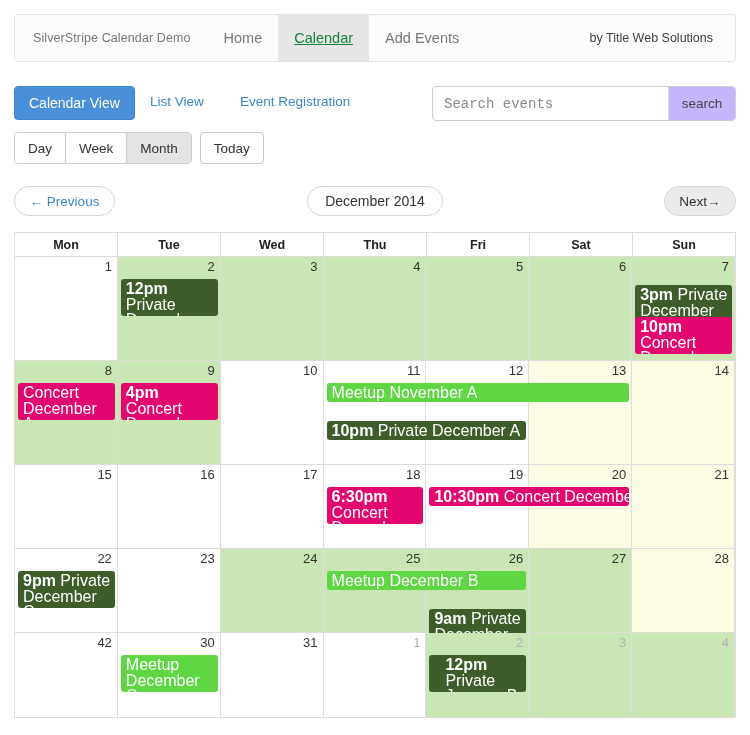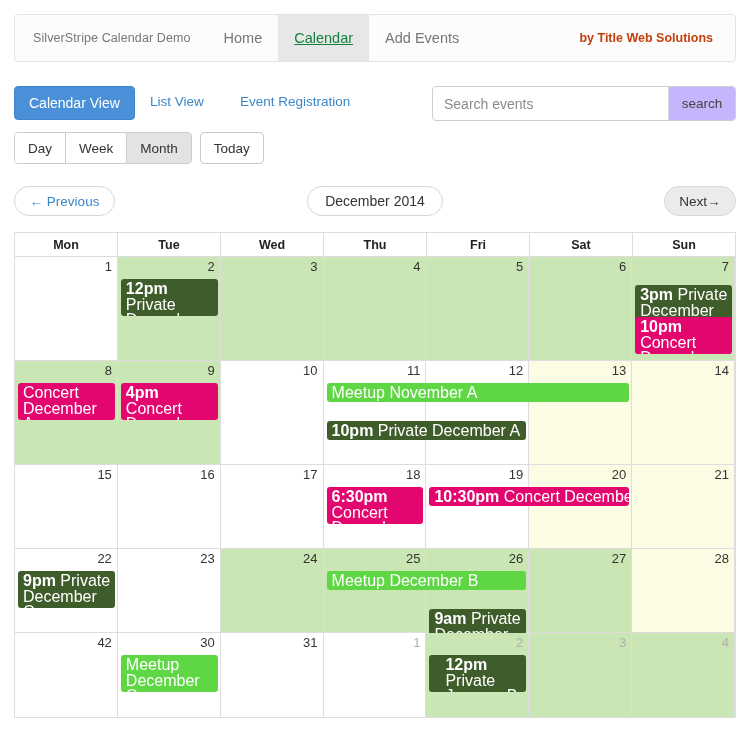--- a/index.html
+++ b/index.html
@@ -27,21 +27,21 @@
   .nav-item {
     display: flex; align-items: center;
     padding: 0 16px;
     font-size: 14.5px; color: #777777;
     cursor: pointer; text-decoration: none;
   }
   .nav-item.active { background: #e7e7e7; color: #15803d; text-decoration: underline; }
   .nav-right {
     margin-left: auto; display: flex; align-items: center;
     padding-right: 22px;
-    font-size: 12.5px; color: #c2410c; font-weight: bold;
+    font-size: 12.5px; color: #404040;
   }
 
   
   .viewrow { position: absolute; left: 14px; top: 86px; width: 722px; height: 36px; }
   .btn-primary {
     position: absolute; left: 0; top: 0;
     height: 34px; padding: 0 14px;
     display: flex; align-items: center;
     background: #4a90d9; color: #ffffff;
     border: 1px solid #3f85cc; border-radius: 4px;
@@ -57,21 +57,21 @@
   .searchgrp {
     position: absolute; right: 0; top: 0;
     width: 304px; height: 35px;
     display: flex;
     border: 1px solid #cfcfcf; border-radius: 4px;
     background: #ffffff; overflow: hidden;
   }
   .searchgrp input {
     flex: 1; border: 0; outline: none;
     padding: 0 11px; font-size: 14px; color: #ef4444;
-    font-family: Liberation Sans, sans-serif; background: transparent;
+    font-family: Liberation Mono, monospace; background: transparent;
   }
   .searchgrp input::placeholder { color: #8a8a8a; }
   .search-btn {
     width: 67px; border: 0; border-left: 1px solid #d8d8d8;
     background: #c4b5fd; color: #444444;
     font-size: 13.5px; cursor: pointer;
     font-family: "Liberation Sans", sans-serif;
   }
 
   

